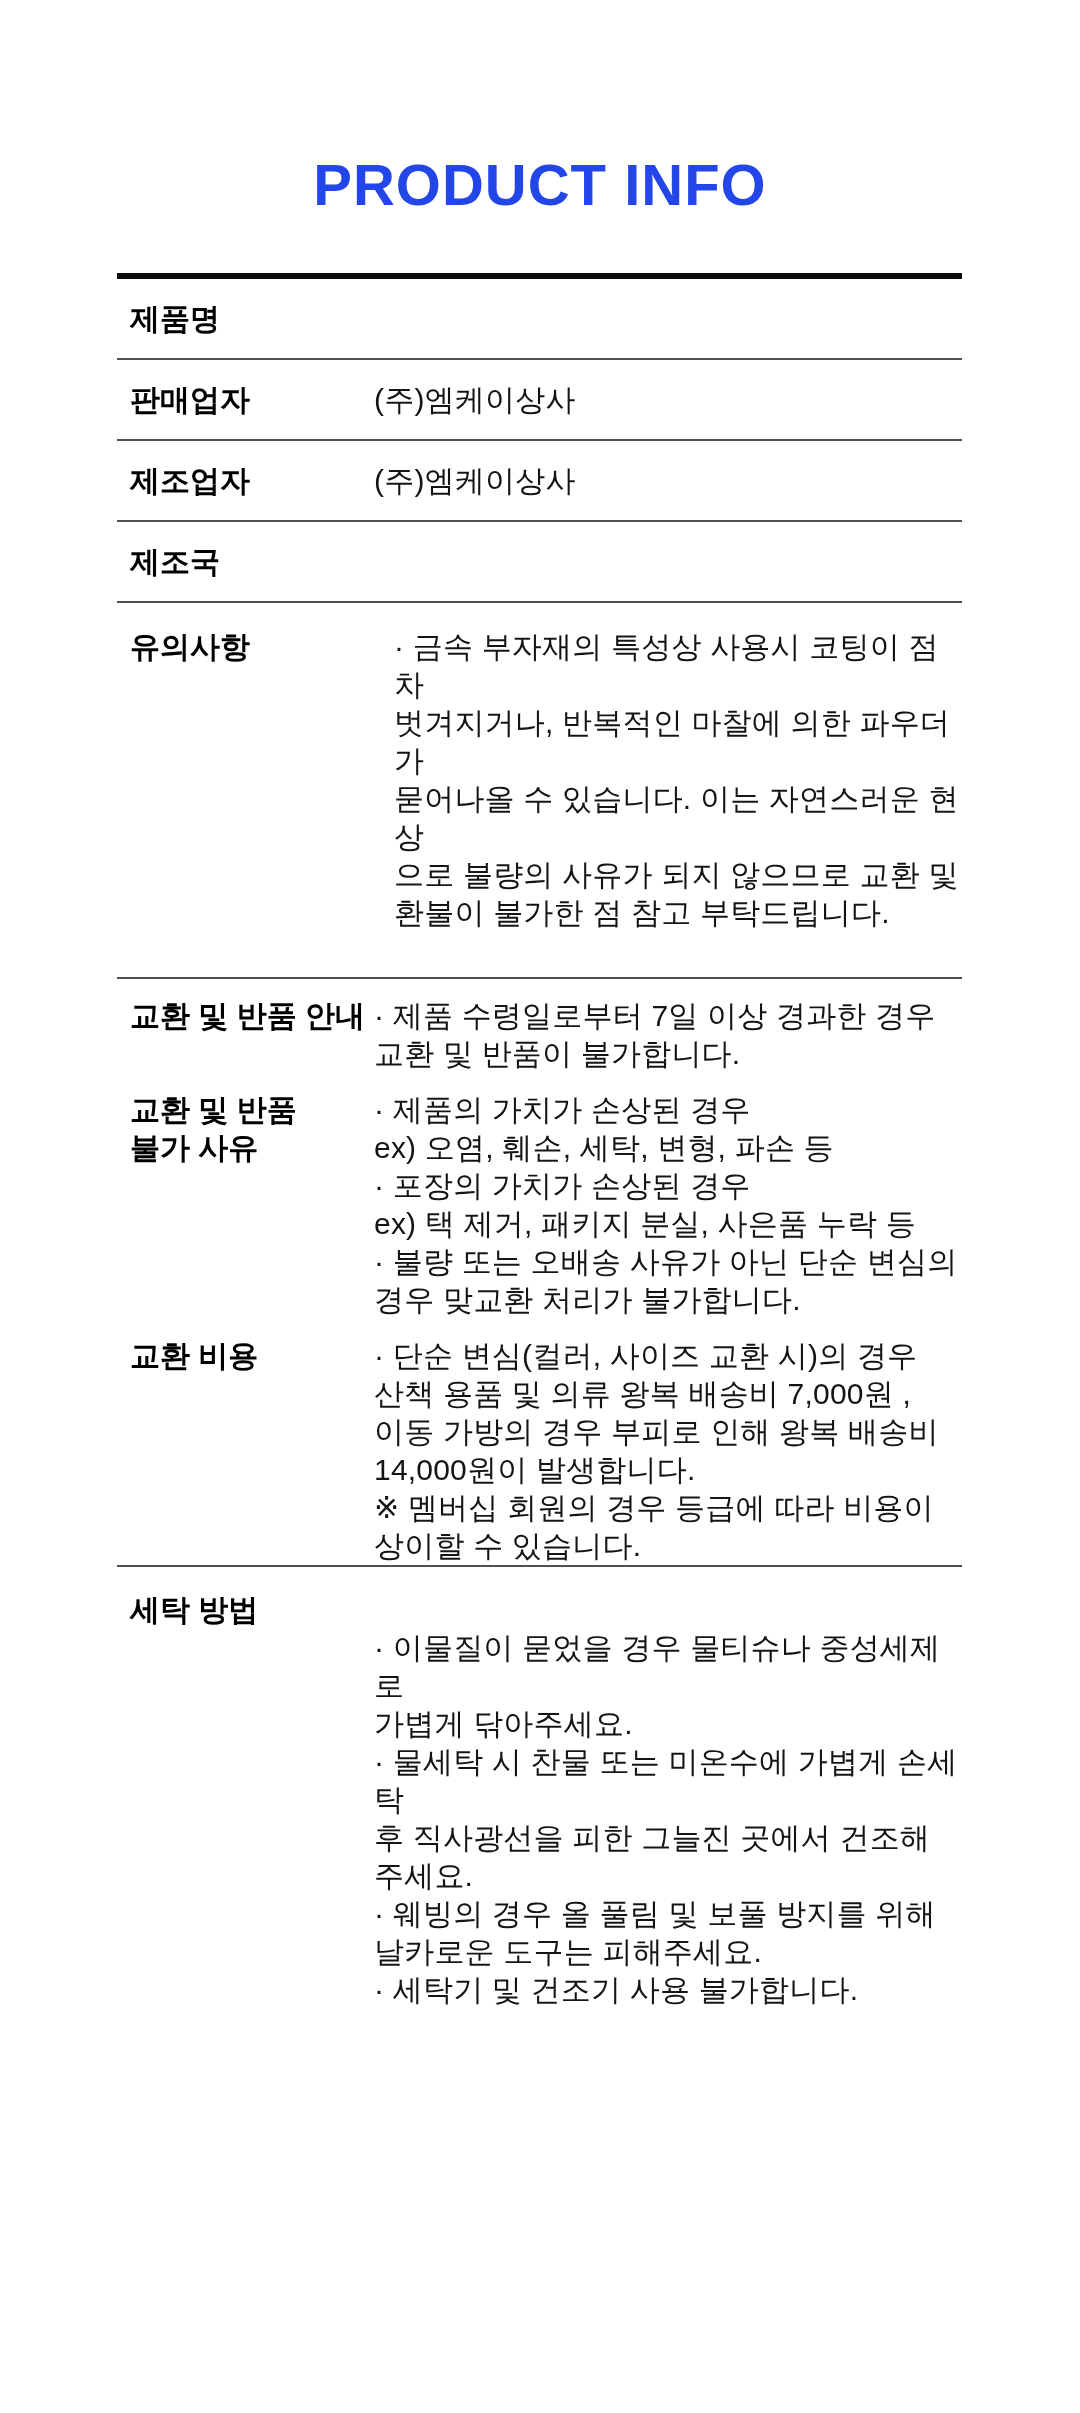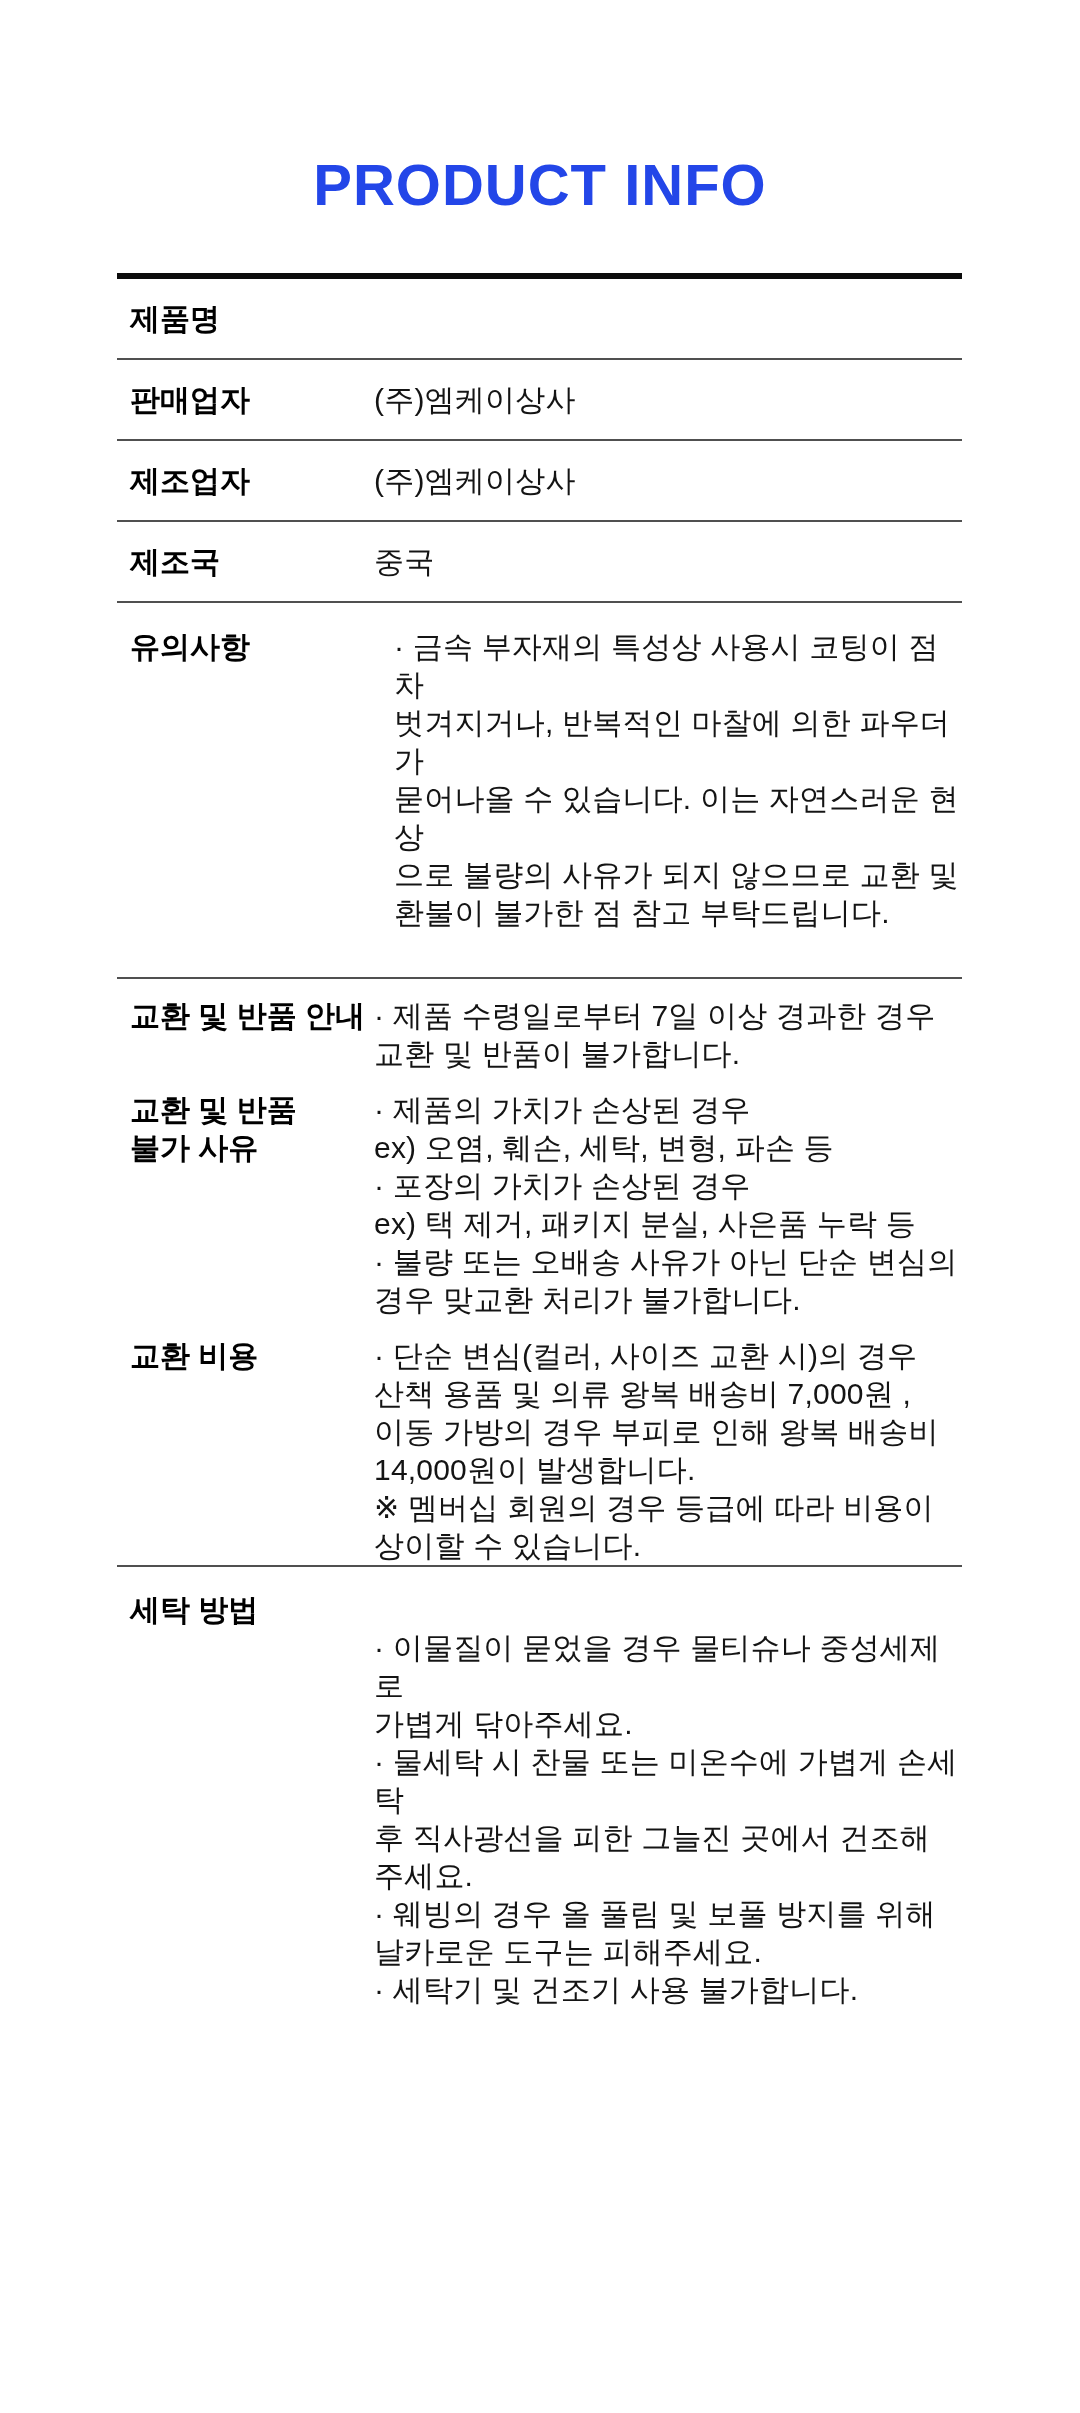--- a/index.html
+++ b/index.html
@@ -86,21 +86,20 @@
     <div class="divider"></div>
 
     <div class="sec">
       <div class="lbl">제조업자</div>
       <div class="val">(주)엠케이상사</div>
     </div>
     <div class="divider"></div>
 
     <div class="sec">
       <div class="lbl">제조국</div>
-      <div class="val">중국</div>
     </div>
     <div class="divider"></div>
 
     <div class="sec tall">
       <div class="lbl">유의사항</div>
       <div class="val">· 금속 부자재의 특성상 사용시 코팅이 점차
 벗겨지거나, 반복적인 마찰에 의한 파우더가
 묻어나올 수 있습니다. 이는 자연스러운 현상
 으로 불량의 사유가 되지 않으므로 교환 및
 환불이 불가한 점 참고 부탁드립니다.</div>

